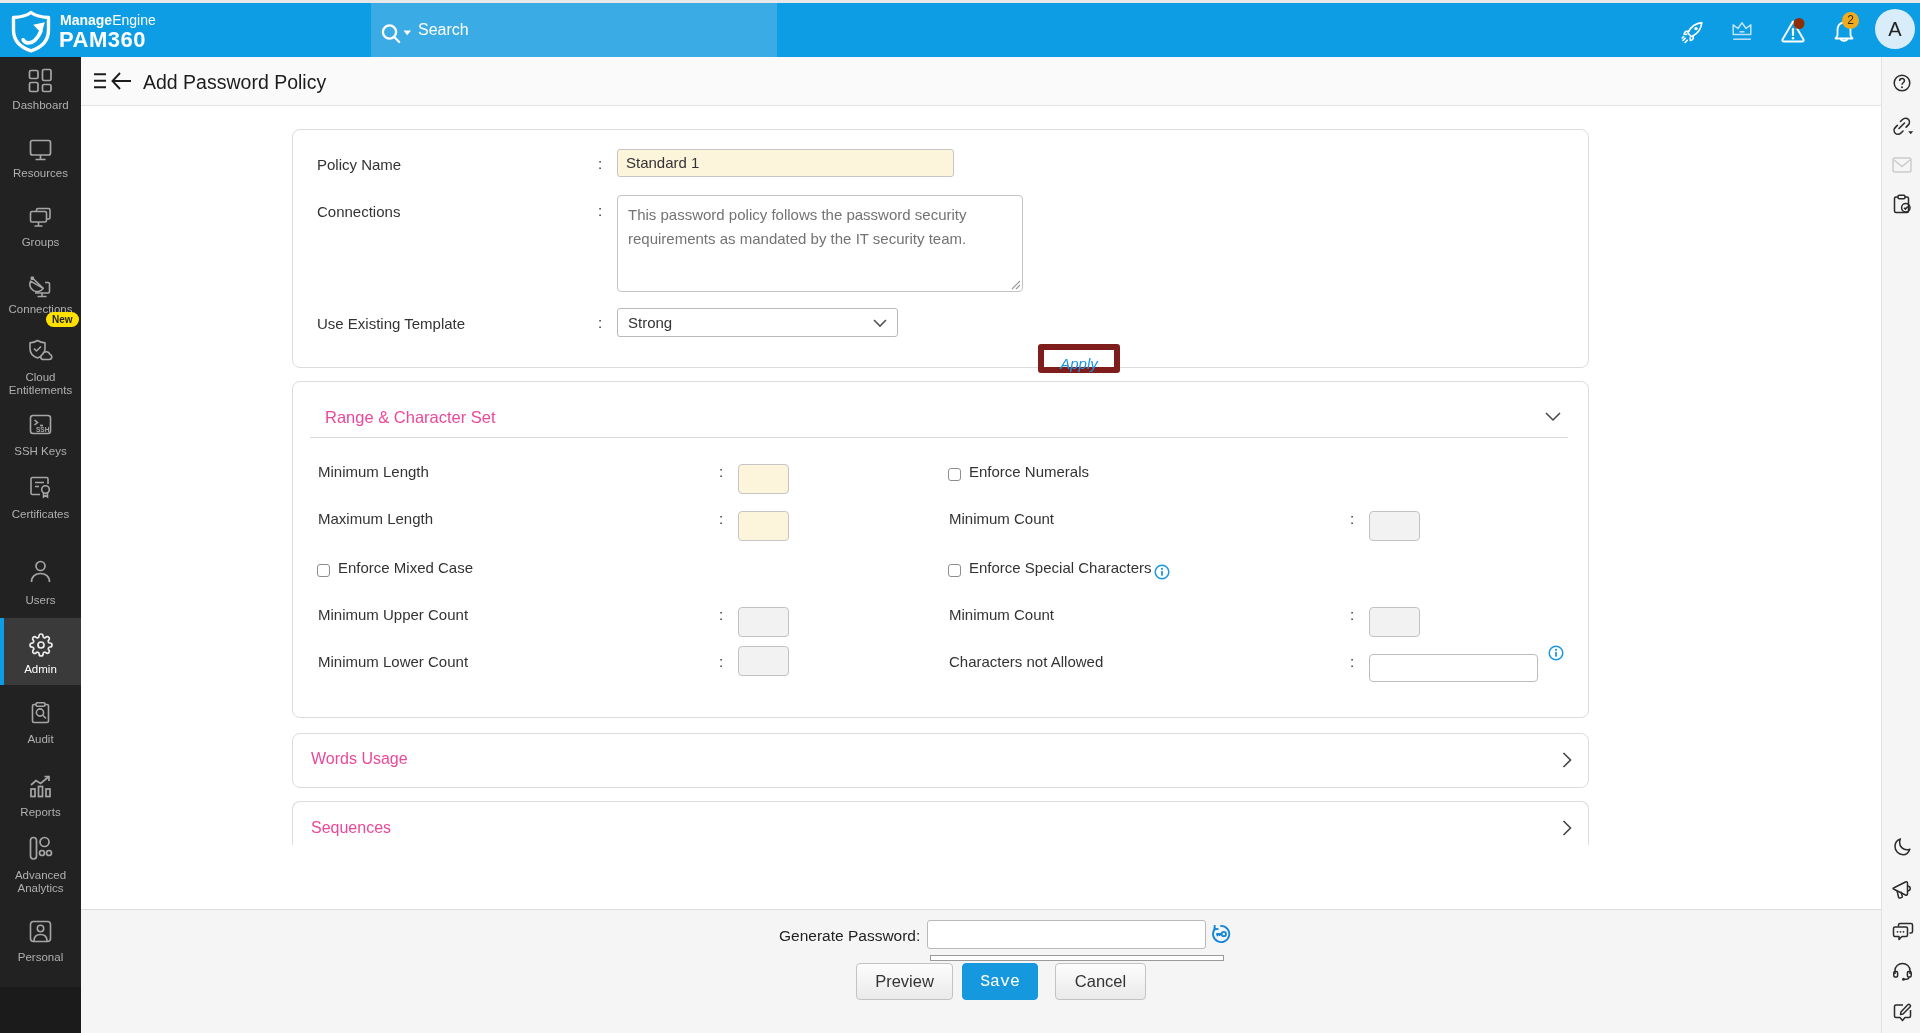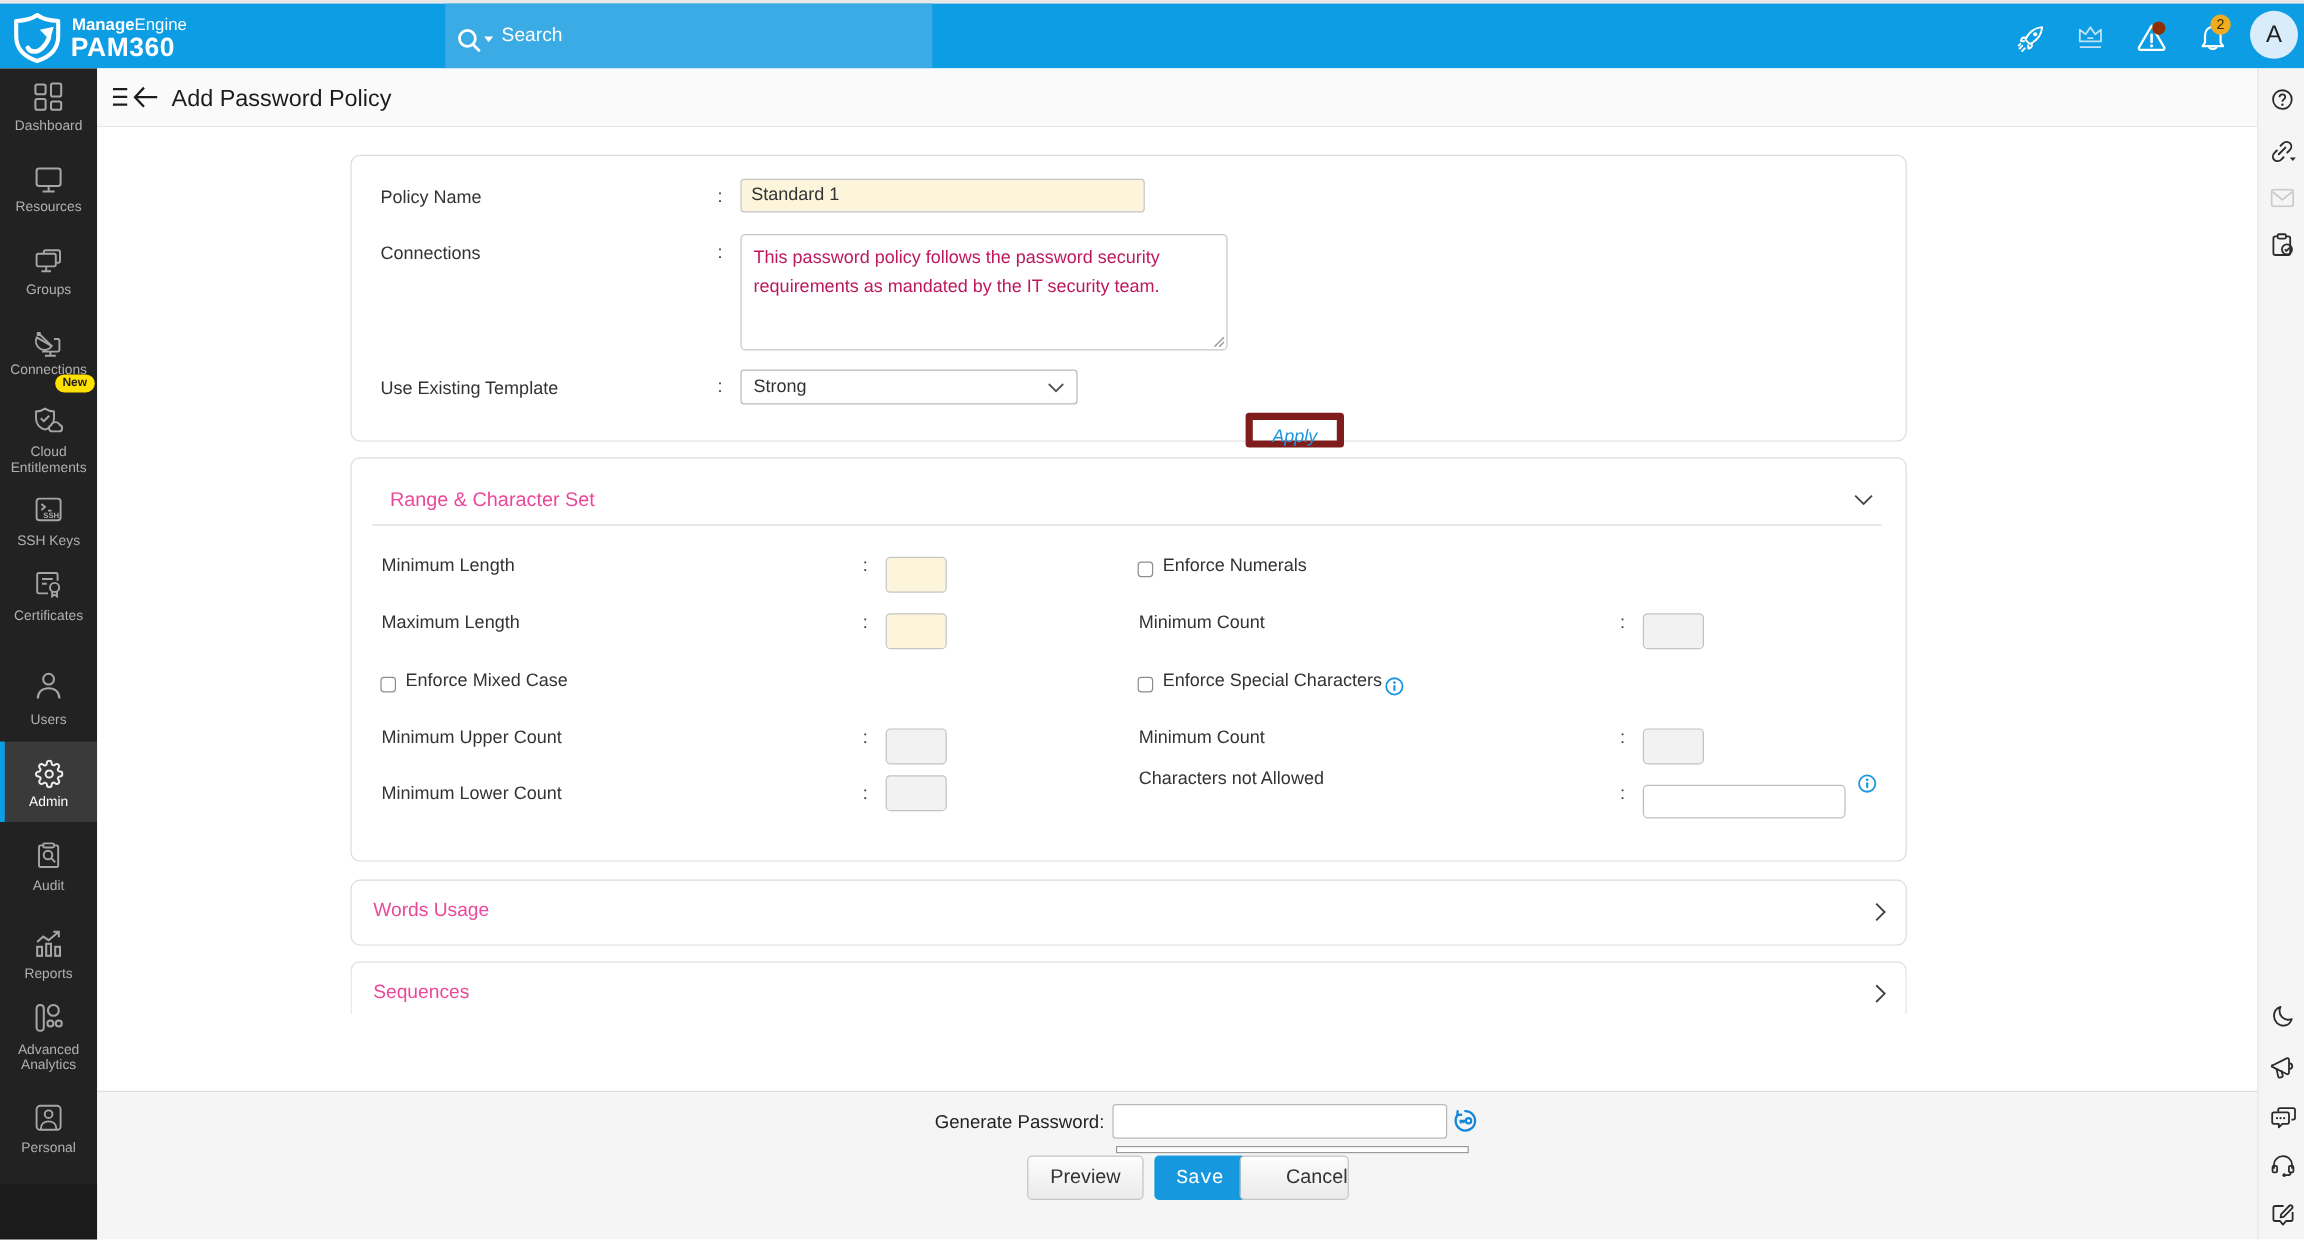--- a/index.html
+++ b/index.html
@@ -278,21 +278,21 @@
       </svg>
     <div id="htitle" class="abs">Add Password Policy</div>
   </div>
   <div id="content" class="abs">
     <div id="card1" class="card"></div>
     <div class="flabel" style="left:236px;top:50px;">Policy Name</div>
     <div class="colon" style="left:517px;top:49px;">:</div>
     <div class="yellowin" style="left:536px;top:43px;width:337px;height:28px;font-size:15px;color:#333;line-height:26px;padding-left:8px;border-radius:3px;">Standard 1</div>
     <div class="flabel" style="left:236px;top:97px;">Connections</div>
     <div class="colon" style="left:517px;top:96px;">:</div>
-    <div class="whitein" id="descbox" style="left:536px;top:89px;width:406px;height:97px;font-size:15px;color:#be185d;line-height:24px;padding:7px 10px;border:1px solid #c5c5c5;">This password policy follows the password security requirements as mandated by the IT security team.
+    <div class="whitein" id="descbox" style="left:536px;top:89px;width:406px;height:97px;font-size:15px;color:#737373;line-height:24px;padding:7px 10px;border:1px solid #c5c5c5;">This password policy follows the password security requirements as mandated by the IT security team.
       <svg class="icn" style="right:1px;bottom:1px;" width="10" height="10">
           <path d="M1 9 L9 1 M5 9 L9 5" stroke="#999" stroke-width="1.2" fill="none"></path>
         </svg>
     </div>
     <div class="flabel" style="left:236px;top:209px;">Use Existing Template</div>
     <div class="colon" style="left:517px;top:208px;">:</div>
     <div class="whitein" style="left:536px;top:202px;width:281px;height:29px;border:1px solid #b9b9b9;border-radius:3px;font-size:15px;color:#333;line-height:27px;padding-left:10px;">Strong
       <svg class="icn" style="right:10px;top:10px;" width="14" height="9">
           <path d="M1 1 L7 7 L13 1" stroke="#555" stroke-width="1.6" fill="none"></path>
         </svg>
@@ -331,21 +331,21 @@
     <div class="flabel" style="left:237px;top:500px;">Minimum Upper Count</div>
     <div class="colon" style="left:638px;top:500px;">:</div>
     <div class="grayin" style="left:657px;top:501px;width:51px;height:30px;"></div>
     <div class="flabel" style="left:868px;top:500px;">Minimum Count</div>
     <div class="colon" style="left:1269px;top:500px;">:</div>
     <div class="grayin" style="left:1288px;top:501px;width:51px;height:30px;"></div>
 
     <div class="flabel" style="left:237px;top:547px;">Minimum Lower Count</div>
     <div class="colon" style="left:638px;top:547px;">:</div>
     <div class="grayin" style="left:657px;top:540px;width:51px;height:30px;"></div>
-    <div class="flabel" style="left:868px;top:534px;">Characters not Allowed</div>
+    <div class="flabel" style="left:868px;top:547px;">Characters not Allowed</div>
     <div class="colon" style="left:1269px;top:547px;">:</div>
     <div class="whitein" style="left:1288px;top:548px;width:169px;height:28px;"></div>
     <svg class="icn" style="left:1467px;top:539px;" width="16" height="16">
         <circle cx="8" cy="8" r="6.8" stroke="#1a97e0" stroke-width="1.5" fill="none"></circle>
         <circle cx="8" cy="4.8" r="1.1" fill="#1a97e0"></circle>
         <rect x="7.1" y="6.8" width="1.8" height="5" rx="0.9" fill="#1a97e0"></rect>
       </svg>
     <div id="card3" class="card"></div>
     <div class="sectitle" style="left:230px;top:644px;font-size:16px;">Words Usage</div>
     <svg class="icn" style="left:1481px;top:646px;" width="10" height="16">
@@ -362,15 +362,15 @@
     <div class="whitein" style="left:846px;top:10px;width:279px;height:29px;border:1px solid #b9b9b9;border-radius:3px;"></div>
     <svg class="icn" style="left:1130px;top:14px;" width="20" height="20" viewBox="0 0 20 20">
       <path d="M4.1 4.6 A 8.1 8.1 0 1 0 10 1.9" stroke="#1286d9" stroke-width="1.9" fill="none" stroke-linecap="round"></path>
       <path d="M7.5 4.9 L3.4 5.3 L3.8 1.2" fill="none" stroke="#1286d9" stroke-width="1.9" stroke-linejoin="round"></path>
       <circle cx="12.8" cy="10" r="2.2" stroke="#1286d9" stroke-width="1.8" fill="none"></circle>
       <path d="M10.6 10 H5.2 M6.4 10 V12.2 M8.6 10 V12" stroke="#1286d9" stroke-width="1.8" fill="none"></path>
     </svg>
     <div class="abs" style="left:849px;top:45px;width:294px;height:6px;border:1px solid #9a9a9a;background:#fff;"></div>
     <div class="btn" style="left:775px;top:53px;width:97px;height:37px;line-height:35px;">Preview</div>
     <div class="btn" id="savebtn" style="left:881px;top:53px;width:76px;height:37px;line-height:35px;font-family:Liberation Mono, monospace;">Save</div>
-    <div class="btn" style="left:952px;top:53px;width:91px;height:37px;line-height:35px;text-align:right;">Cancel</div>
+    <div class="btn" style="left:974px;top:53px;width:91px;height:37px;line-height:35px;">Cancel</div>
   </div>
 </div>
 
 </body></html>

